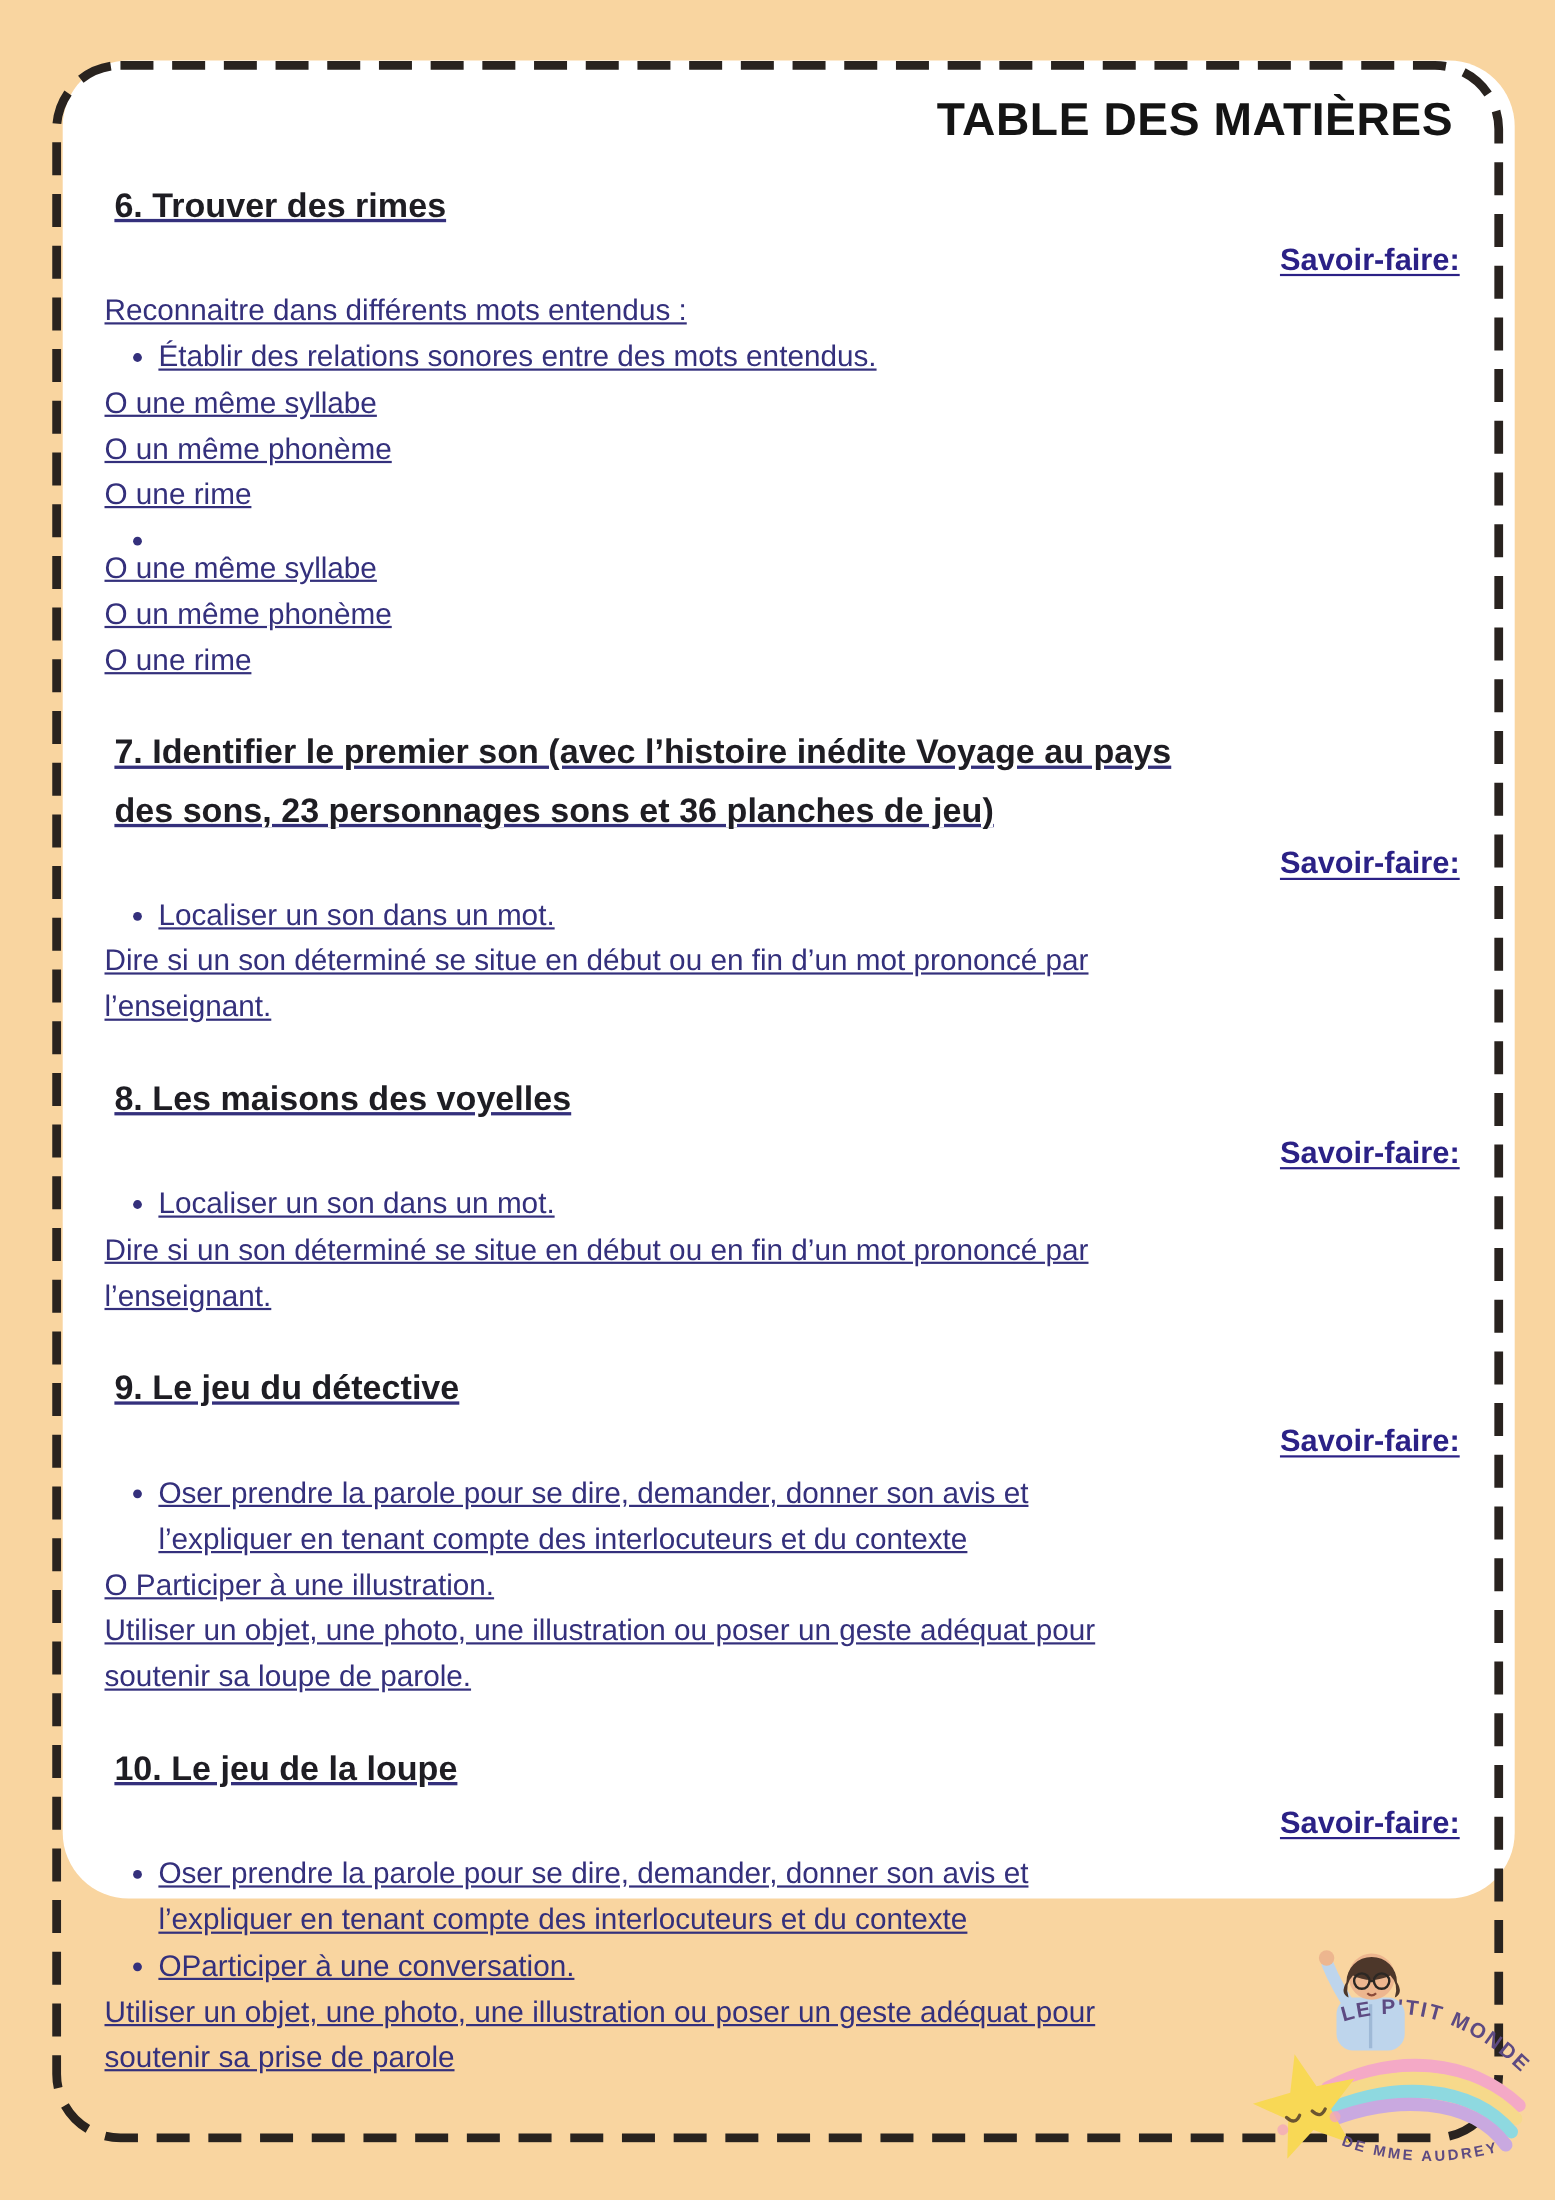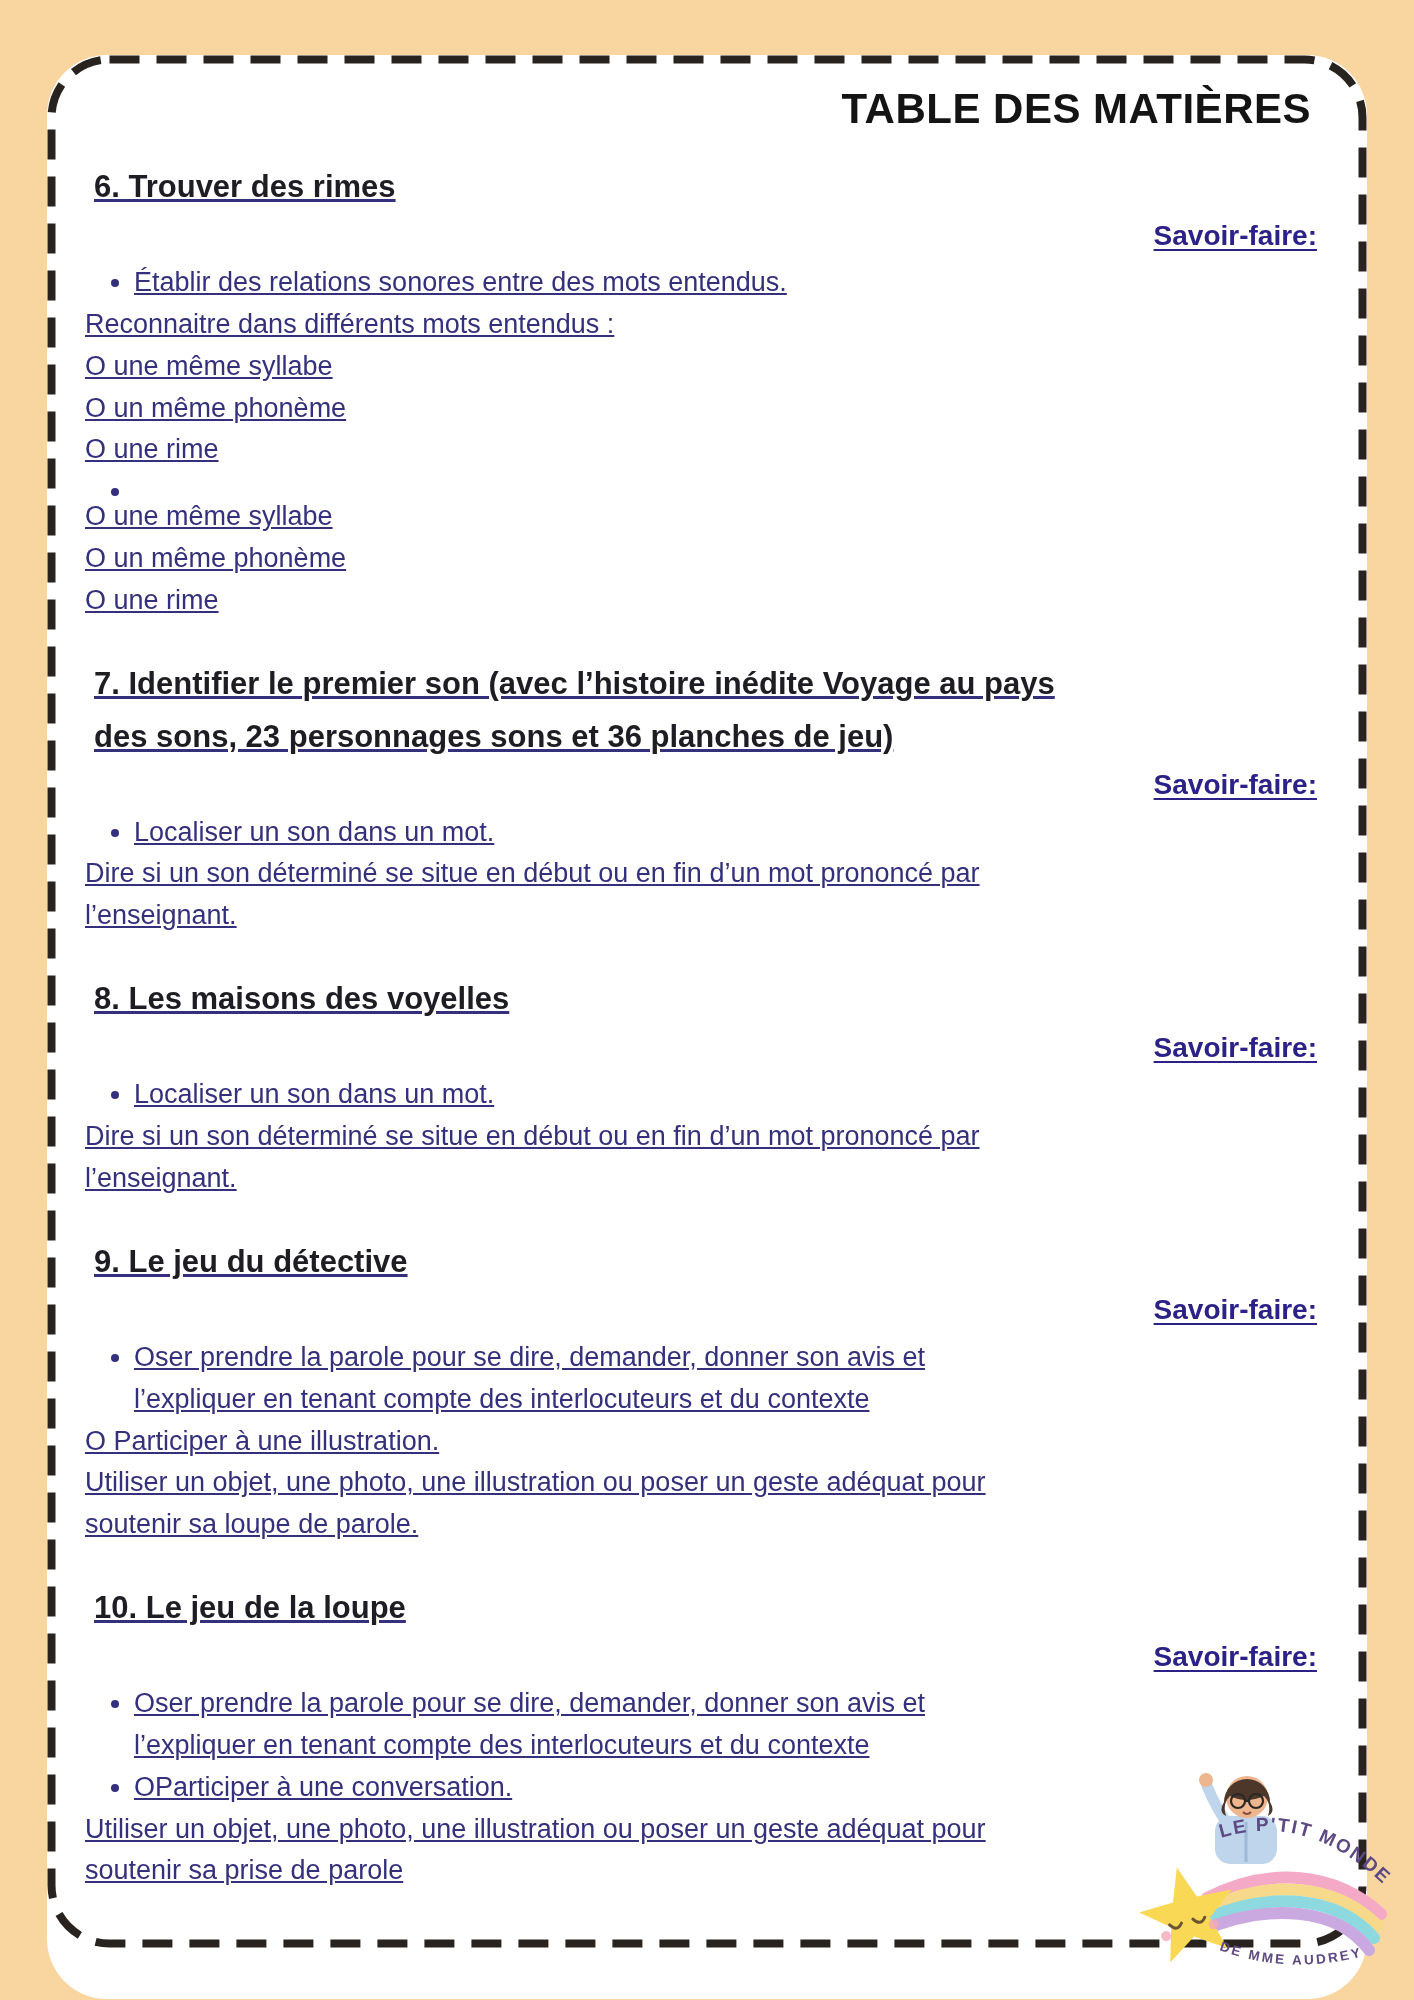--- a/index.html
+++ b/index.html
@@ -3,22 +3,22 @@
 <meta charset="utf-8">
 <style>
   html, body { margin: 0; padding: 0; }
   body {
     width: 1414px; height: 2000px;
     position: relative; overflow: hidden;
     background: var(--background, #F9D5A0);
     font-family: "Liberation Sans", sans-serif;
   }
   .page {
-    position: absolute; left: 47px; top: 55px;
-    width: 1320px; height: 1944px;
+    position: absolute; left: 57px; top: 55px;
+    width: 1320px; height: 1671px;
     box-sizing: border-box;
     background: var(--page, #FFFFFF);
     border-radius: 60px;
     padding: 20px 50px 0 38px;
   }
   .border-svg {
     position: absolute; left: 0; top: 0;
     pointer-events: none;
   }
   .title {
@@ -73,29 +73,29 @@
 <body>
 
 <div class="page">
   <div class="title">TABLE DES MATIÈRES</div>
   <main class="content">
       <section class="toc-section">
         <div class="heading">
           <div>6. Trouver des rimes</div>
         </div>
         <div class="savoir-wrap"><span class="savoir">Savoir-faire:</span></div>
+        <div class="row plain">
+          <div class="txt">
+            <div>Reconnaitre dans différents mots entendus :</div>
+          </div>
+        </div>
         <div class="row bullet">
           <span class="dot"></span>
           <div class="txt">
             <div>Établir des relations sonores entre des mots entendus.</div>
-          </div>
-        </div>
-        <div class="row plain">
-          <div class="txt">
-            <div>Reconnaitre dans différents mots entendus :</div>
           </div>
         </div>
         <div class="row plain">
           <div class="txt">
             <div>O une même syllabe</div>
           </div>
         </div>
         <div class="row plain">
           <div class="txt">
             <div>O un même phonème</div>

